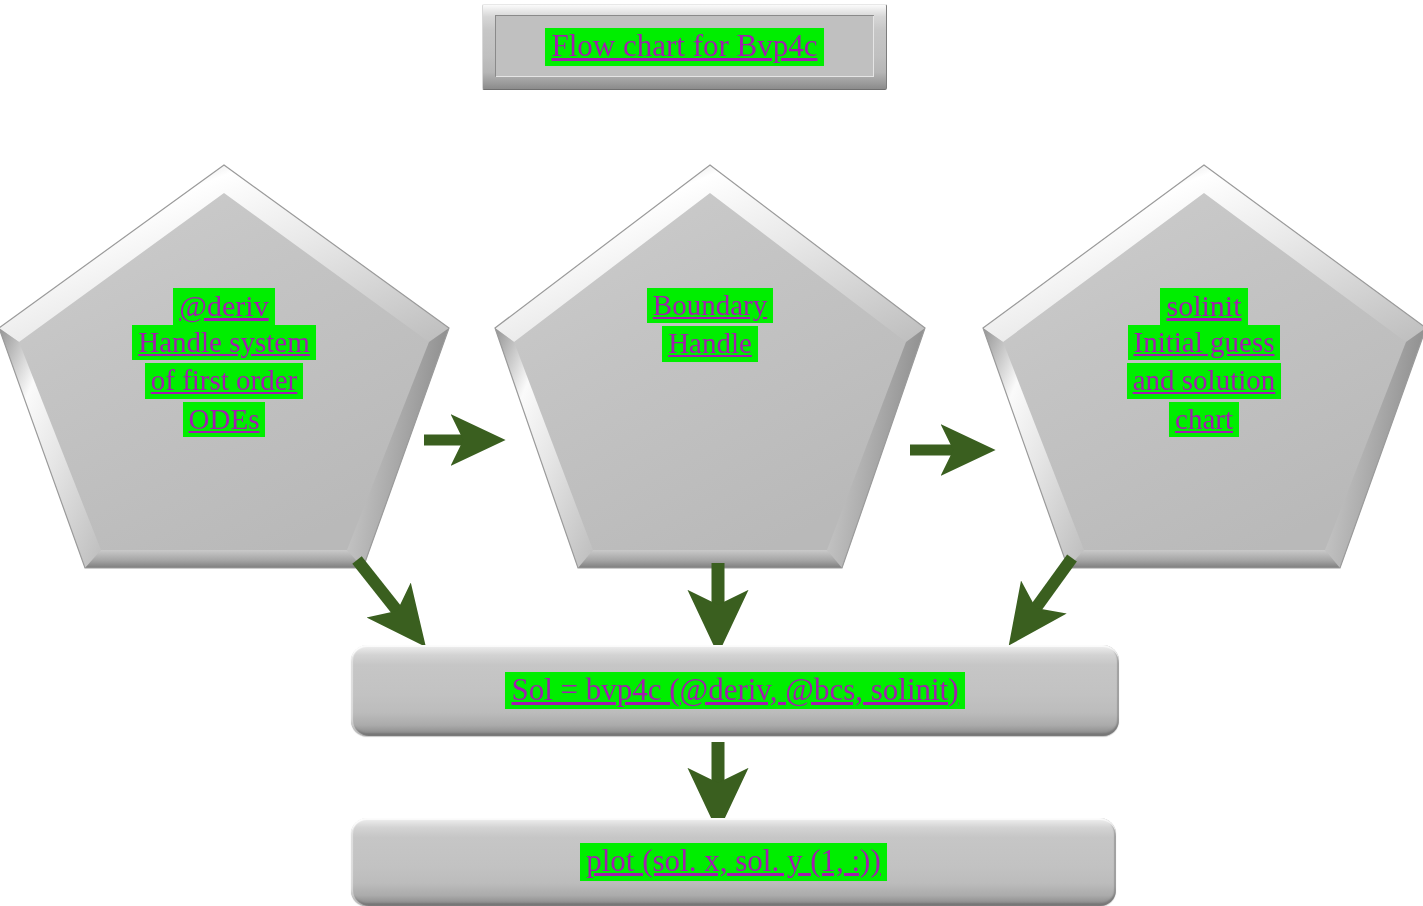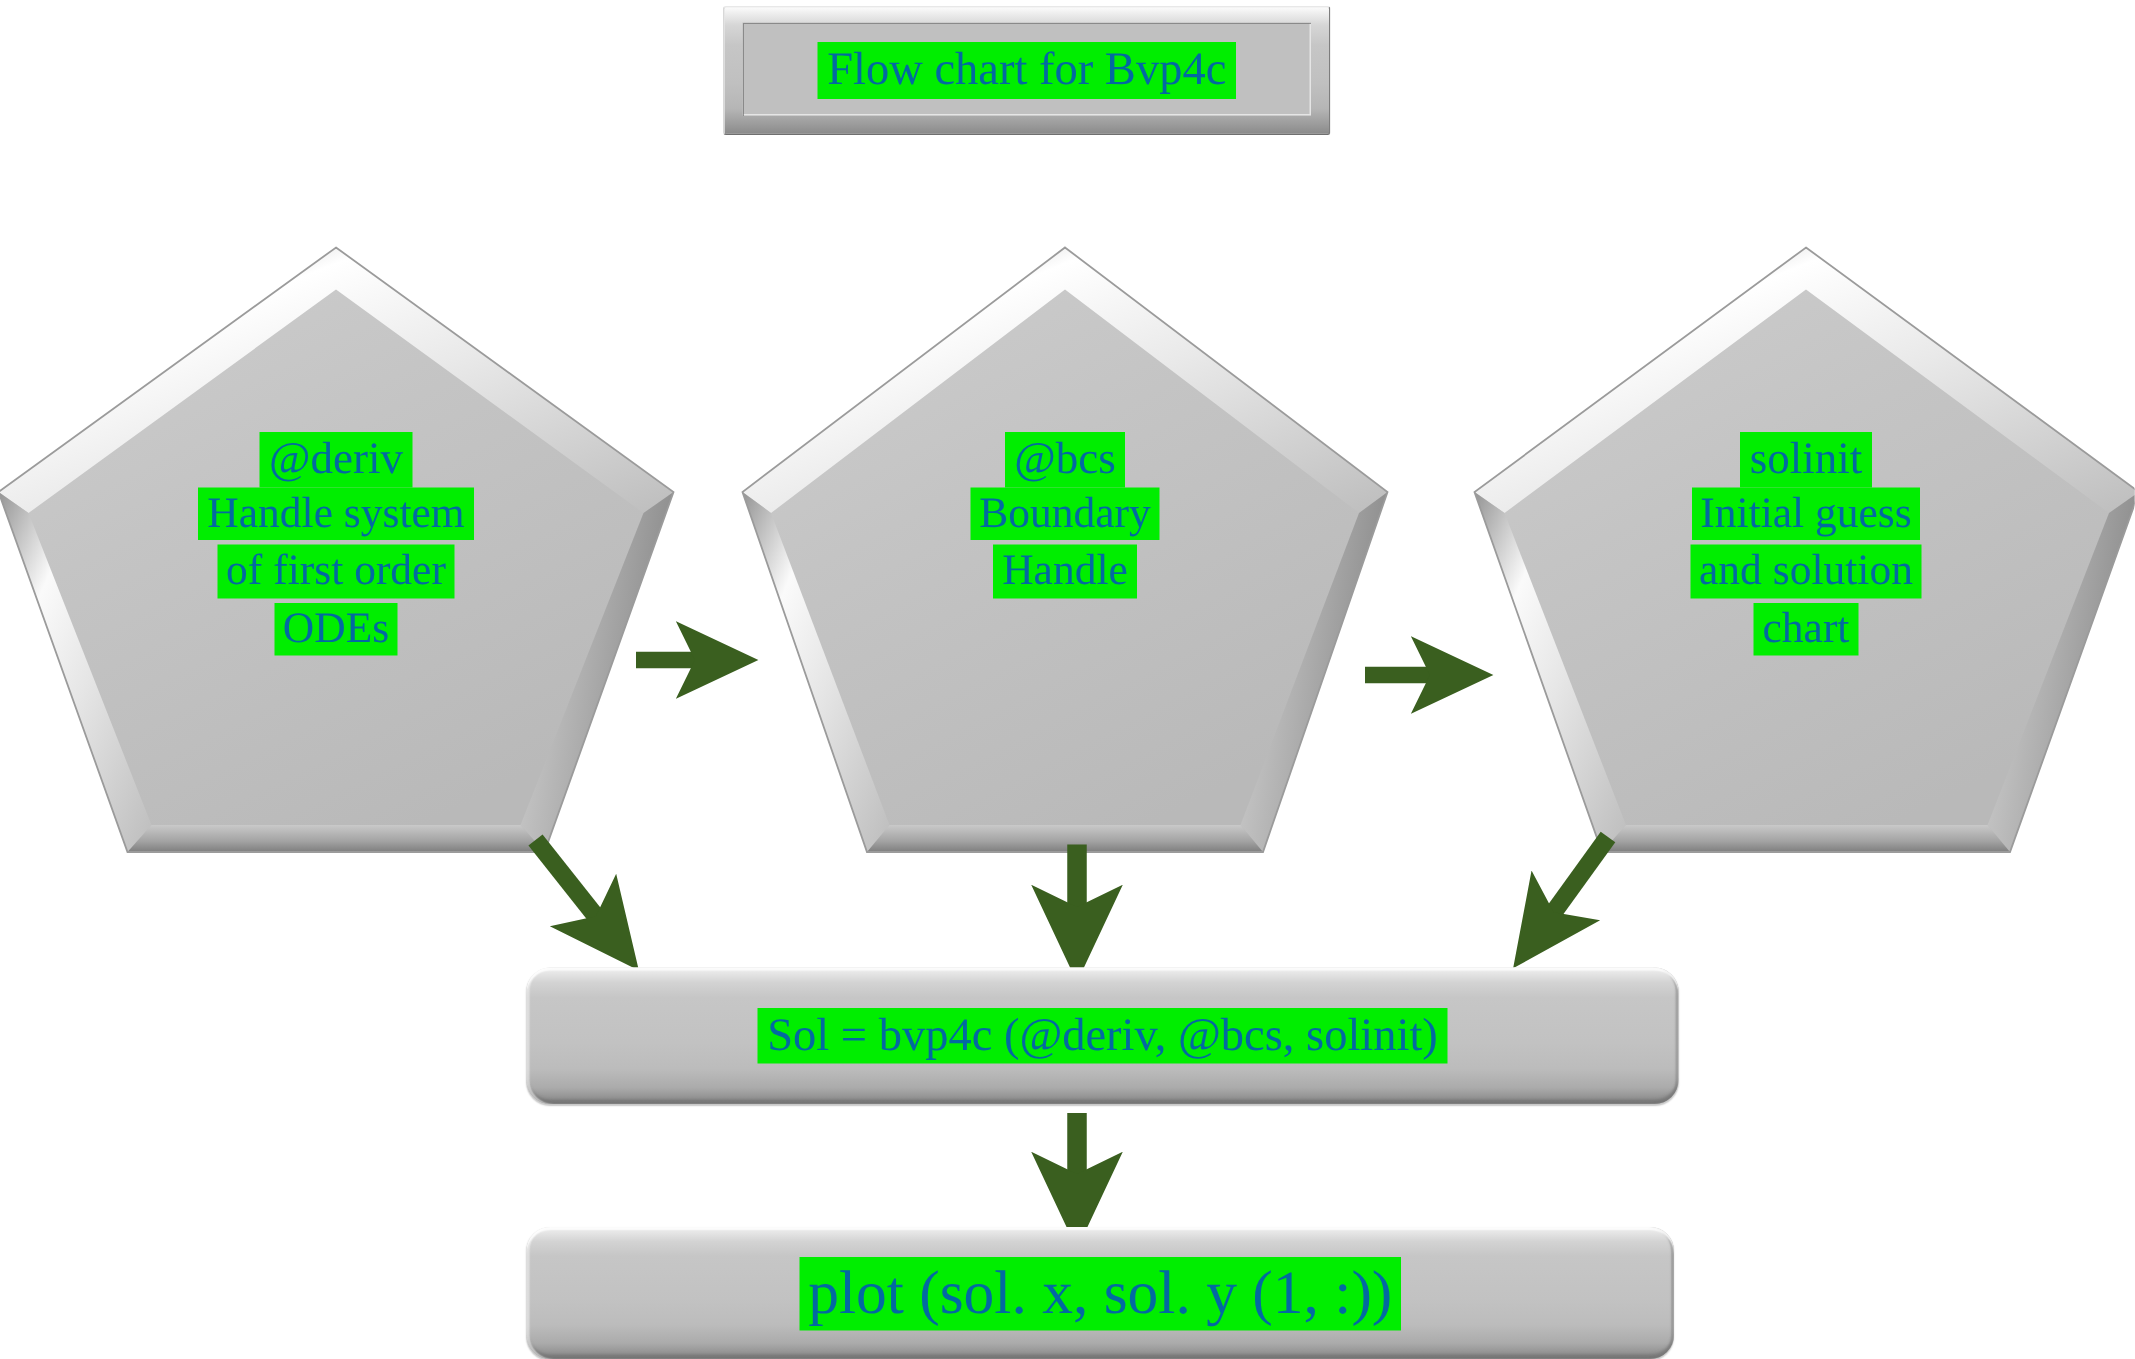--- a/index.html
+++ b/index.html
@@ -99,25 +99,26 @@
 
   .bar .label {
     position: relative;
     z-index: 3;
     white-space: nowrap;
   }
 
   
   .hl {
     background: #00ee00;
-    color: #0369a1;
+    color: #a21caf;
     display: inline-block;
     padding: 1px 6px 2px 6px;
     line-height: 1.12;
     white-space: nowrap;
+    text-decoration: underline;
   }
 
   
   .pent {
     position: absolute;
   }
   .pent svg {
     position: absolute;
     left: 0; top: 0;
     display: block;
@@ -241,23 +242,20 @@
         </linearGradient>
       </defs>
       <polygon points="220,5 435,168 352,408 88,408 5,168" fill="url(#pgFace2)"></polygon>
       <polygon points="220,5 435,168 416,182 220,33 24,182 5,168" fill="url(#edgeUL2)"></polygon>
       <polygon points="5,168 24,182 103,390 88,408" fill="url(#edgeUL2)" opacity="0.92"></polygon>
       <polygon points="435,168 416,182 337,390 352,408" fill="url(#edgeR2)"></polygon>
       <polygon points="88,408 103,390 337,390 352,408" fill="url(#edgeB2)"></polygon>
       <polygon points="220,5 435,168 352,408 88,408 5,168" fill="none" stroke="#9b9b9b" stroke-width="1.2"></polygon>
     </svg>
     <div class="pent-text" style="top:128px;">
-      <span class="line pent-title">
-        <span class="hl">@bcs</span>
-      </span>
       <span class="pent-body">
         <span class="line">
           <span class="hl">Boundary</span>
         </span>
         <span class="line">
           <span class="hl">Handle</span>
         </span>
       </span>
     </div>
   </div>
@@ -346,18 +344,18 @@
 
   <div class="bar round-bar" style="left:351px; top:645px; width:768px; height:91px; z-index:3;">
     <div class="bevel"></div>
     <div class="label" style="font-size:31px;">
       <span class="hl">Sol = bvp4c (@deriv, @bcs, solinit)</span>
     </div>
   </div>
 
   <div class="bar round-bar" style="left:351px; top:818px; width:765px; height:88px; z-index:3;">
     <div class="bevel"></div>
-    <div class="label" style="font-size:41px;">
+    <div class="label" style="font-size:31px;">
       <span class="hl">plot (sol. x, sol. y (1, :))</span>
     </div>
   </div>
 
 </div>
 
 </body></html>

